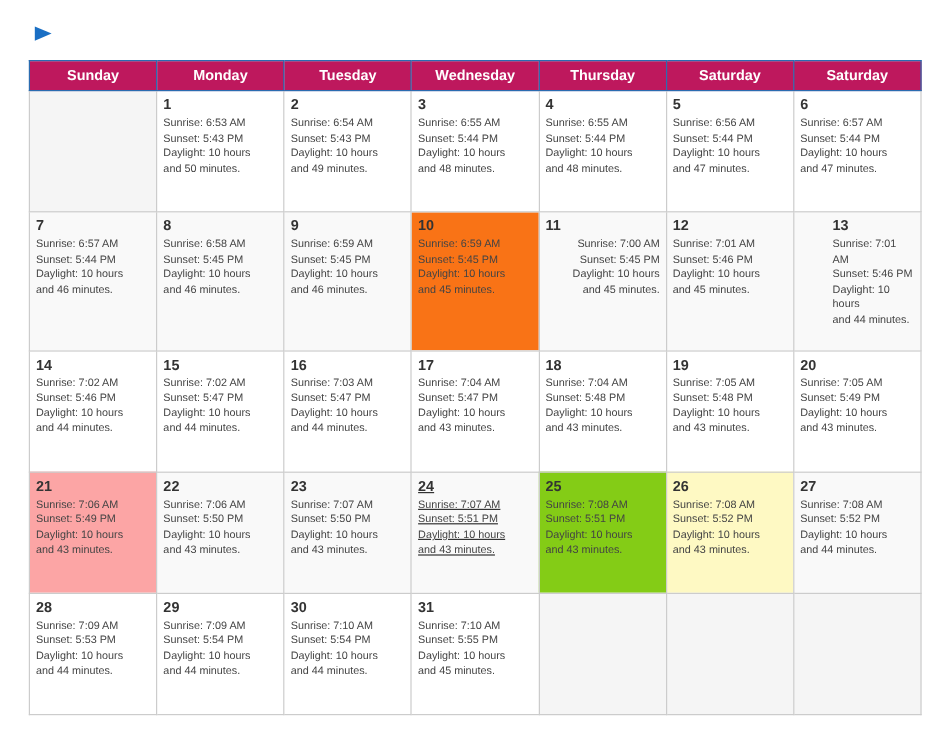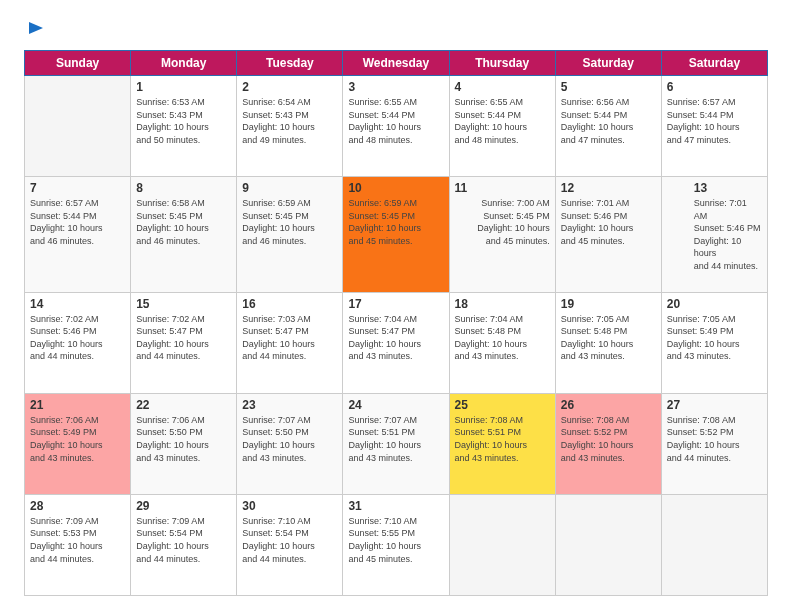--- a/index.html
+++ b/index.html
@@ -291,35 +291,35 @@
 Daylight: 10 hours
 and 43 minutes.</div>
           </td>
           <td style="background: rgb(249, 249, 249);">
             <span class="day-num">23</span>
             <div class="day-info" style="white-space: pre-line;">Sunrise: 7:07 AM
 Sunset: 5:50 PM
 Daylight: 10 hours
 and 43 minutes.</div>
           </td>
-          <td style="background: rgb(249, 249, 249);">
+          <td style="background: rgb(249, 249, 249); text-decoration: underline;">
             <span class="day-num">24</span>
             <div class="day-info" style="white-space: pre-line;">Sunrise: 7:07 AM
 Sunset: 5:51 PM
 Daylight: 10 hours
 and 43 minutes.</div>
           </td>
-          <td style="background: #fde047;">
+          <td style="background: #84cc16;">
             <span class="day-num">25</span>
             <div class="day-info" style="white-space: pre-line;">Sunrise: 7:08 AM
 Sunset: 5:51 PM
 Daylight: 10 hours
 and 43 minutes.</div>
           </td>
-          <td style="background: #fca5a5;">
+          <td style="background: #fef9c3;">
             <span class="day-num">26</span>
             <div class="day-info" style="white-space: pre-line;">Sunrise: 7:08 AM
 Sunset: 5:52 PM
 Daylight: 10 hours
 and 43 minutes.</div>
           </td>
           <td style="background: rgb(249, 249, 249);">
             <span class="day-num">27</span>
             <div class="day-info" style="white-space: pre-line;">Sunrise: 7:08 AM
 Sunset: 5:52 PM

